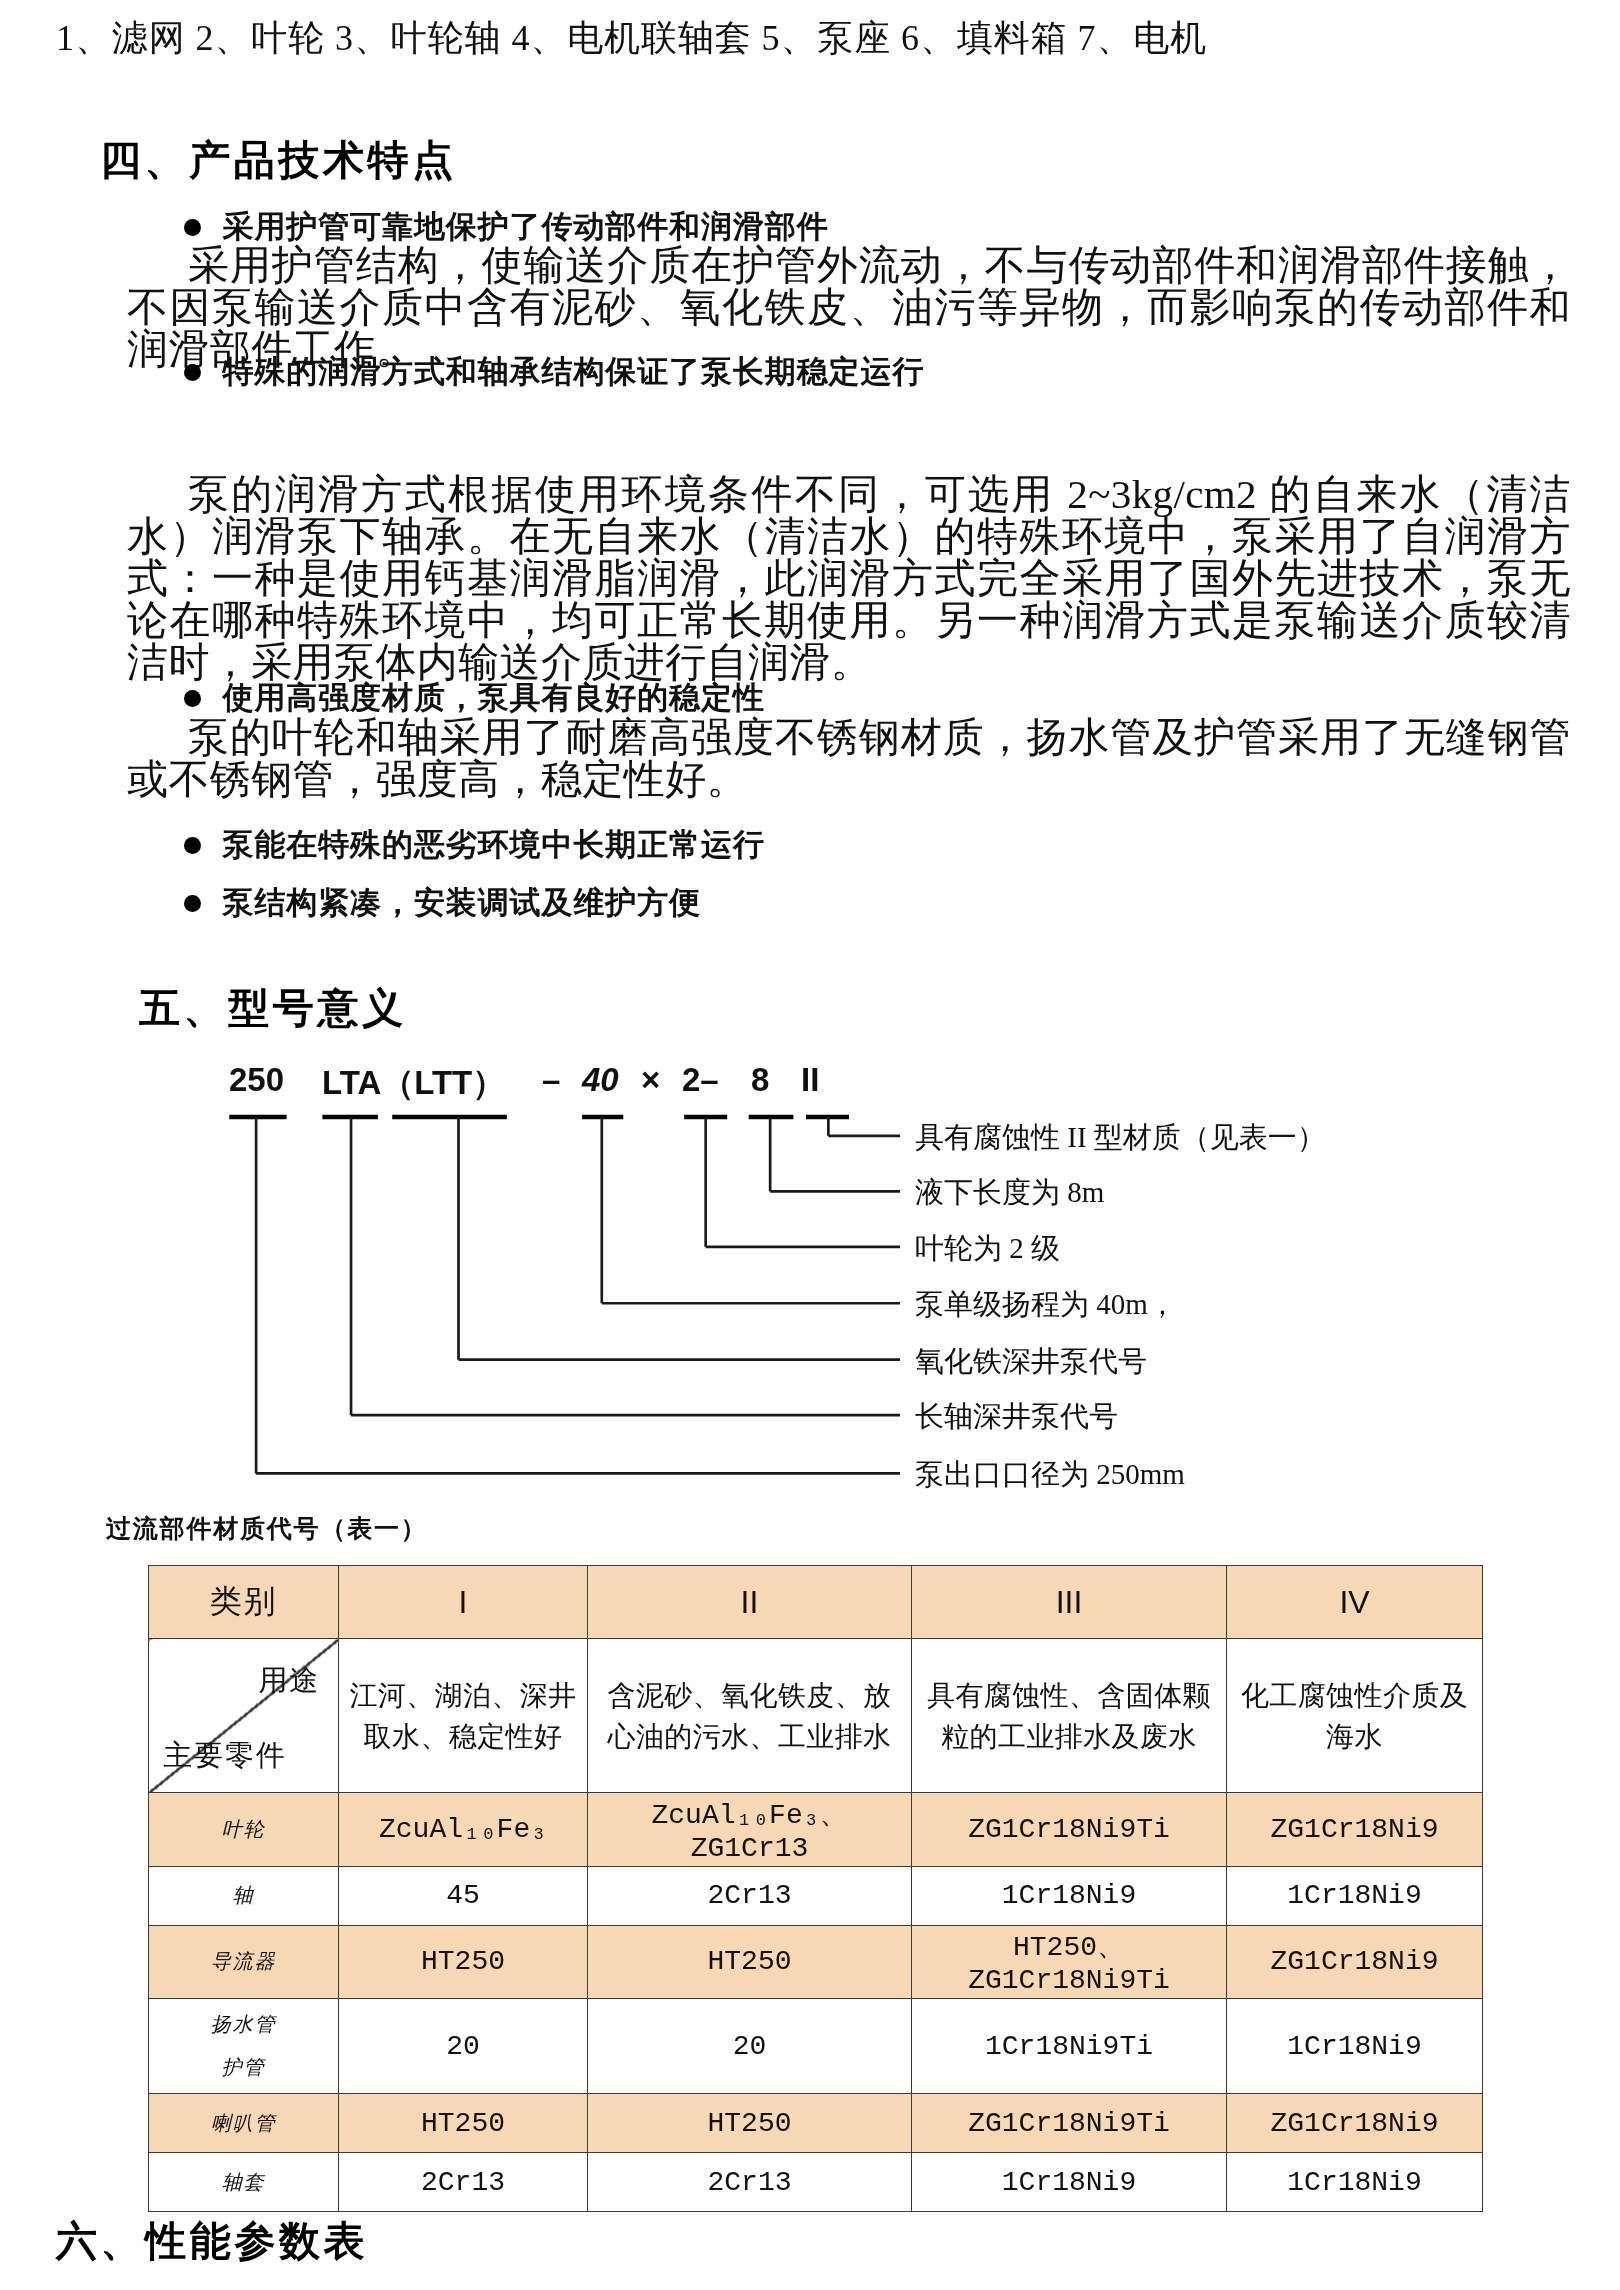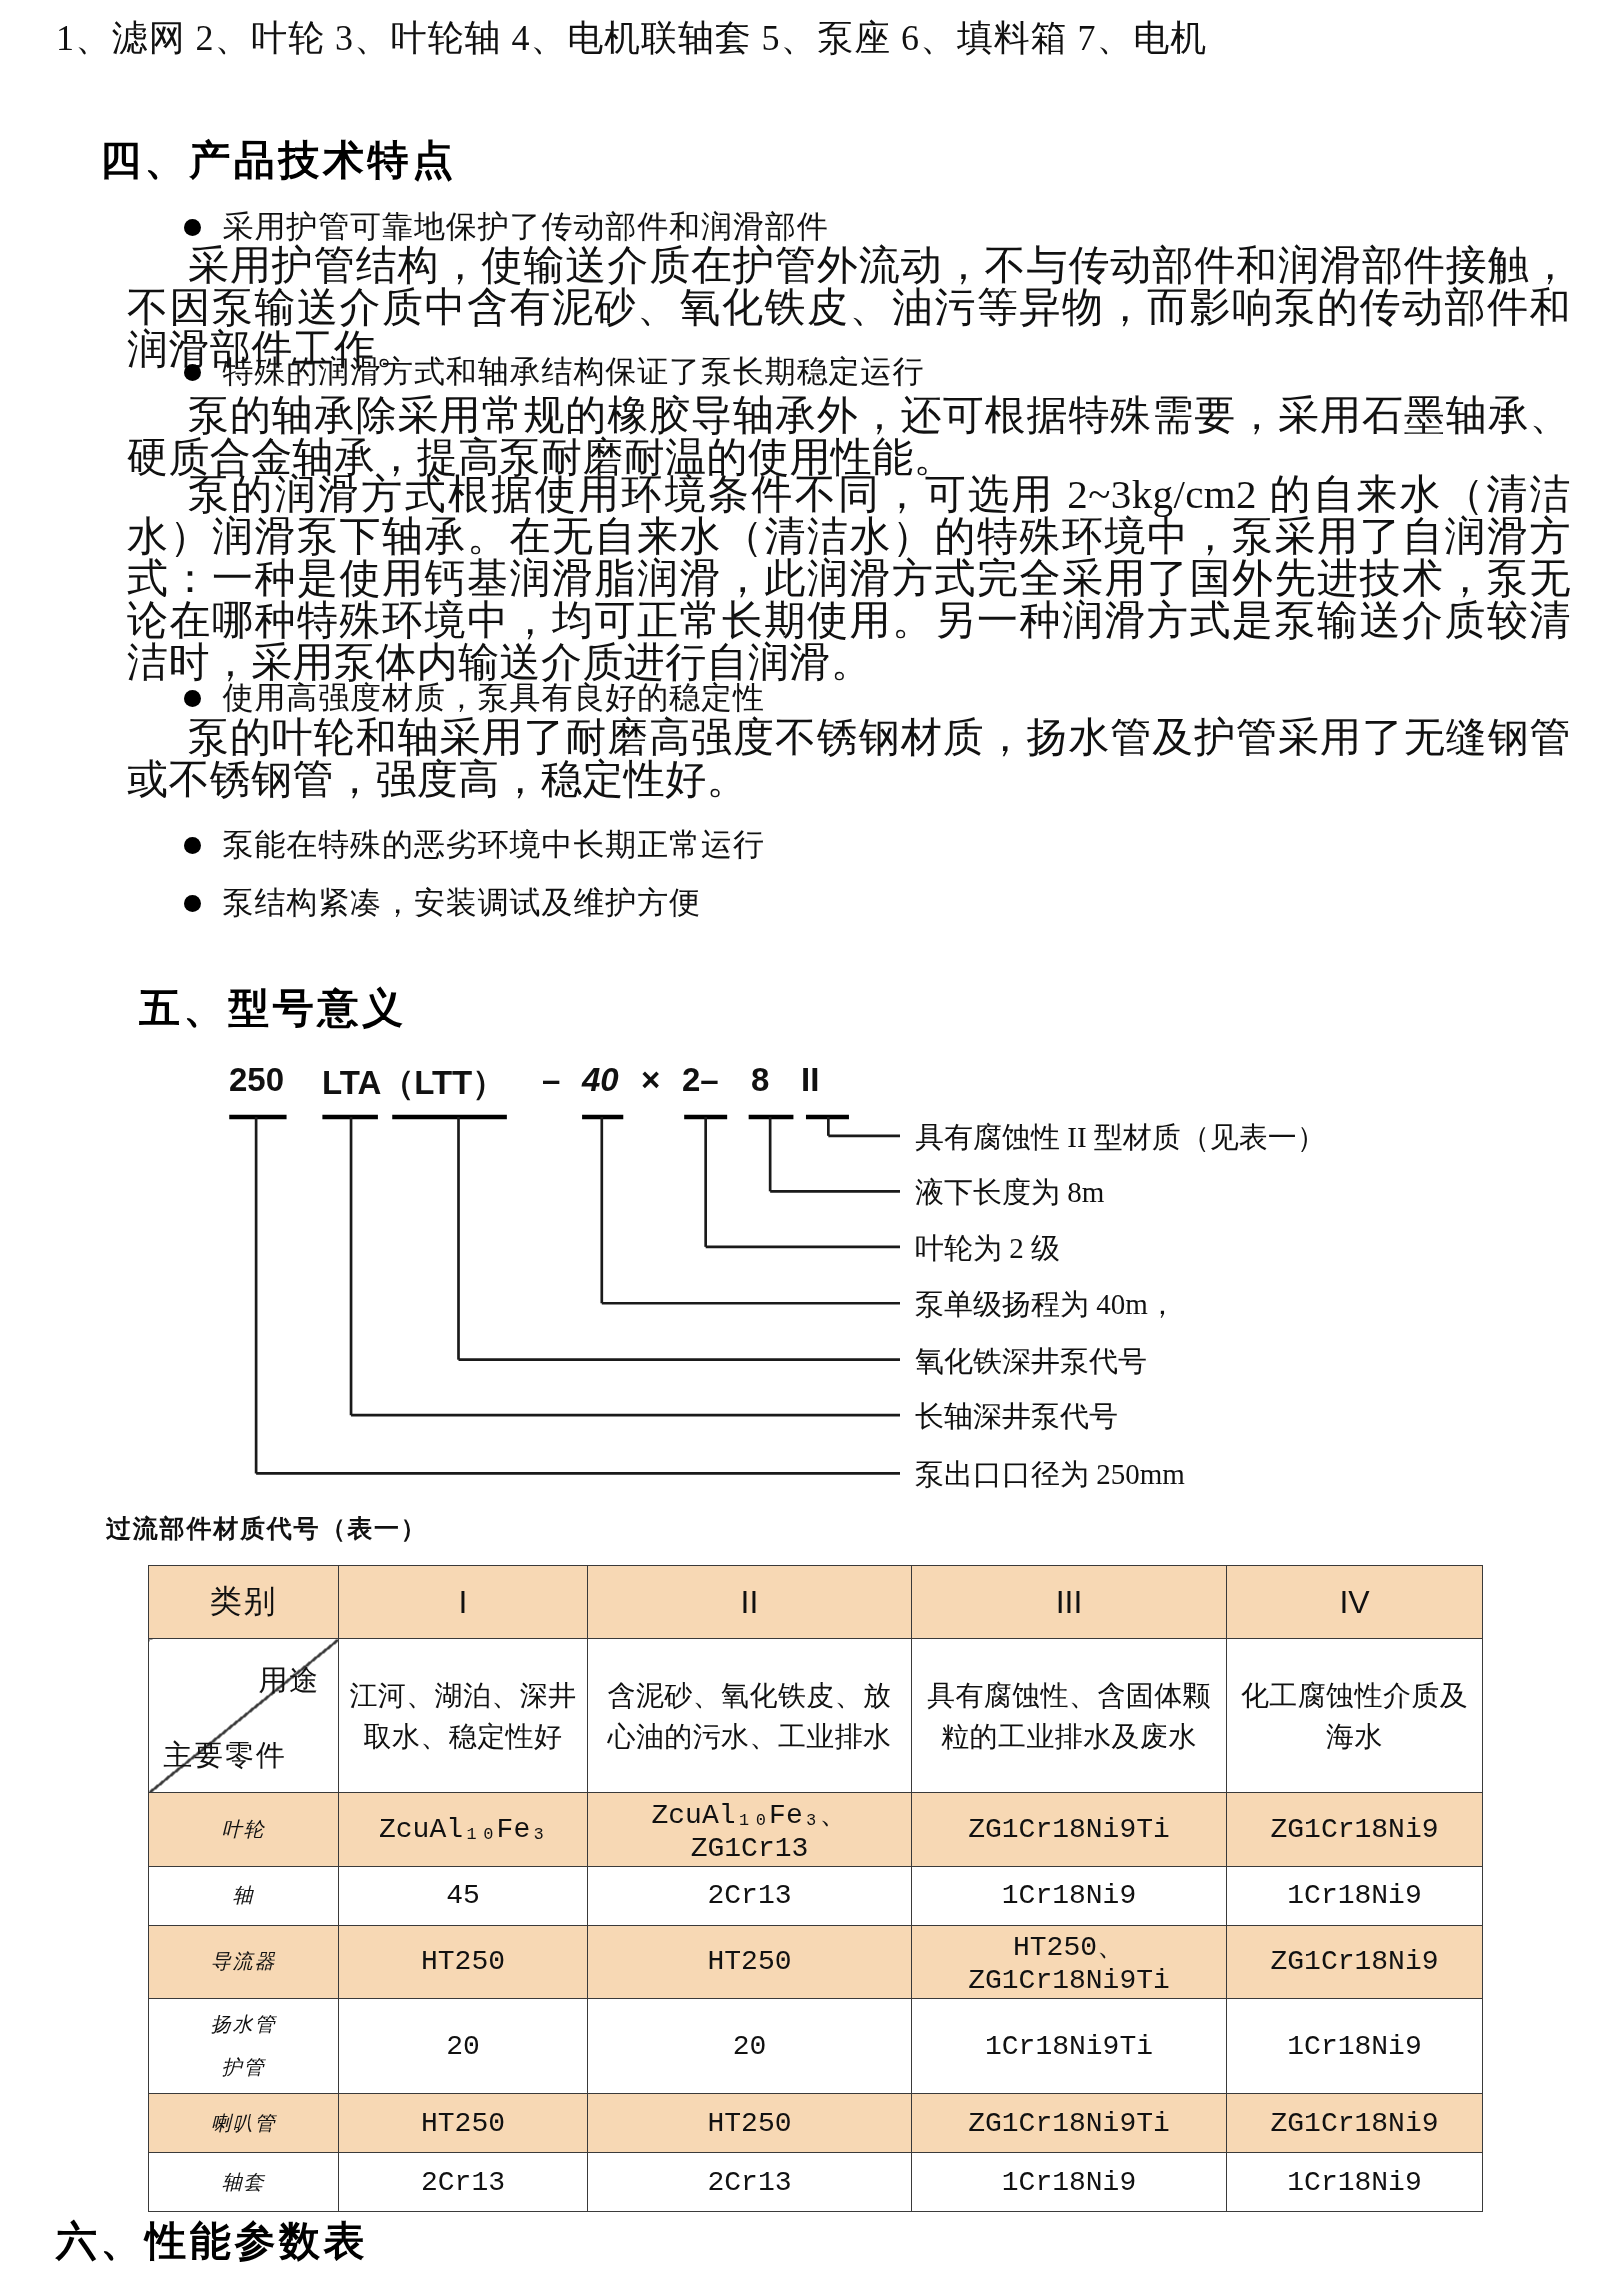--- a/index.html
+++ b/index.html
@@ -22,21 +22,21 @@
   #s4-heading { left:100px; top:133px; }
   #s5-heading { left:139px; top:981px; }
   #s6-heading { left:56px;  top:2214px; }
   
   .bullet { position:absolute; left:184px; display:flex; align-items:center; }
   .bullet .dot {
     width:17px; height:17px; border-radius:50%; background:#000;
     margin-right:21.5px; flex:0 0 auto;
   }
   .bullet .btitle {
-    font-family:"Liberation Sans", sans-serif; font-weight:normal;
+    font-family:"Liberation Sans", sans-serif; font-weight:bold;
     font-size:31px; letter-spacing:0.9px; white-space:nowrap;
   }
   #bullet-1 { top:206px; } #bullet-2 { top:351px; } #bullet-3 { top:677px; }
   #bullet-4 { top:824px; } #bullet-5 { top:882px; }
   
   .para {
     position:absolute; left:127px; width:1444px;
     font-size:41px; line-height:42px; text-align:justify;
     text-indent:61px; letter-spacing:0.4px;
   }
@@ -106,21 +106,20 @@
   <div class="bullet" id="bullet-1">
     <span class="dot"></span>
     <span class="btitle">采用护管可靠地保护了传动部件和润滑部件</span>
   </div>
   <div class="para" id="para-1">采用护管结构，使输送介质在护管外流动，不与传动部件和润滑部件接触，不因泵输送介质中含有泥砂、氧化铁皮、油污等异物，而影响泵的传动部件和润滑部件工作。</div>
 
   <div class="bullet" id="bullet-2">
     <span class="dot"></span>
     <span class="btitle">特殊的润滑方式和轴承结构保证了泵长期稳定运行</span>
   </div>
-  <div class="para" id="para-2">泵的轴承除采用常规的橡胶导轴承外，还可根据特殊需要，采用石墨轴承、硬质合金轴承，提高泵耐磨耐温的使用性能。</div>
   <div class="para" id="para-3">泵的润滑方式根据使用环境条件不同，可选用 2~3kg/cm2 的自来水（清洁水）润滑泵下轴承。在无自来水（清洁水）的特殊环境中，泵采用了自润滑方式：一种是使用钙基润滑脂润滑，此润滑方式完全采用了国外先进技术，泵无论在哪种特殊环境中，均可正常长期使用。另一种润滑方式是泵输送介质较清洁时，采用泵体内输送介质进行自润滑。</div>
 
   <div class="bullet" id="bullet-3">
     <span class="dot"></span>
     <span class="btitle">使用高强度材质，泵具有良好的稳定性</span>
   </div>
   <div class="para" id="para-4">泵的叶轮和轴采用了耐磨高强度不锈钢材质，扬水管及护管采用了无缝钢管或不锈钢管，强度高，稳定性好。</div>
 
   <div class="bullet" id="bullet-4">
     <span class="dot"></span>

